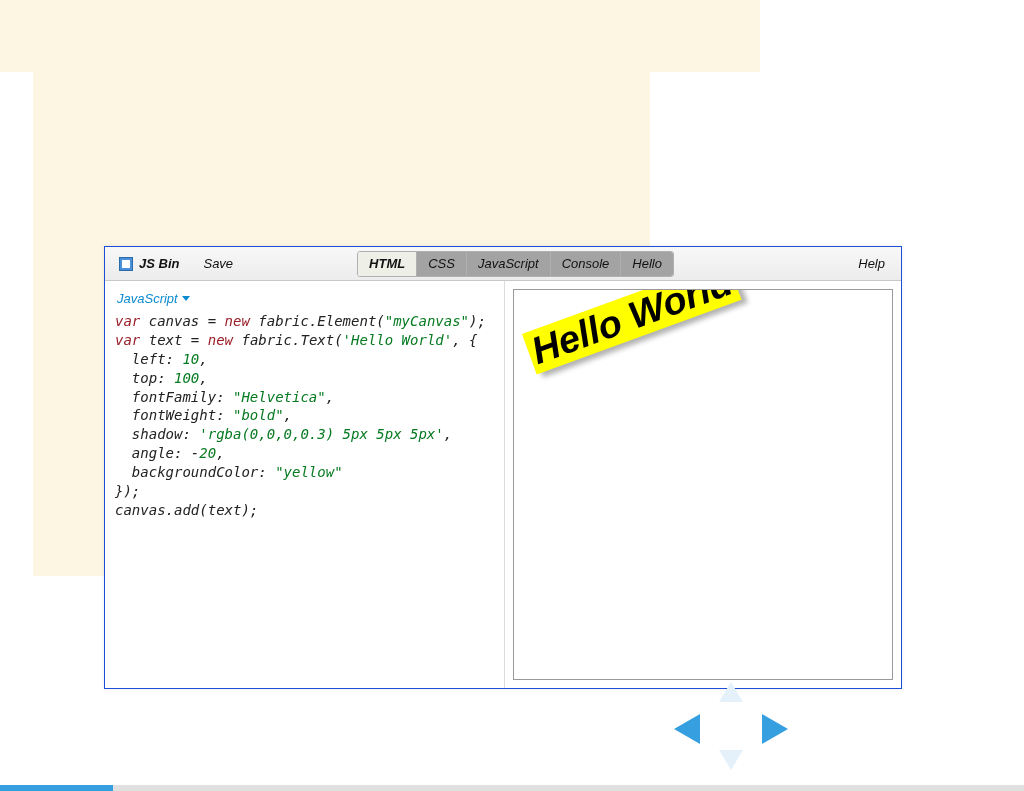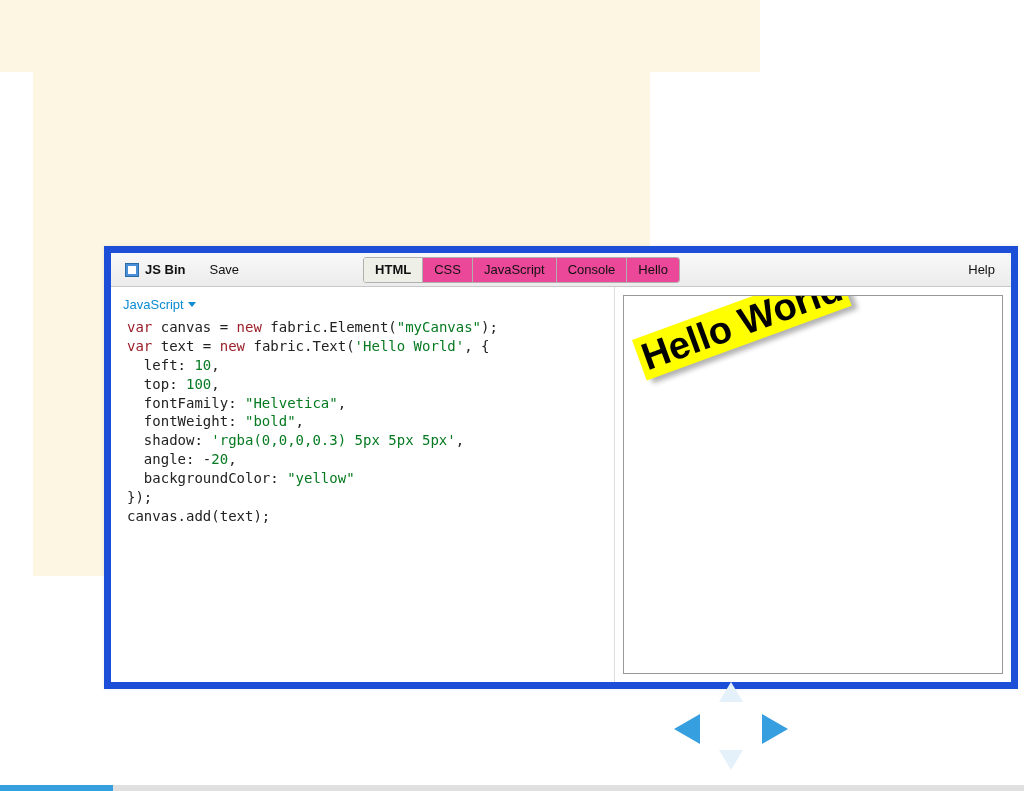--- a/index.html
+++ b/index.html
@@ -1,46 +1,46 @@
 <!DOCTYPE html>
 <html><head>
 <meta charset="utf-8">
 <style>
   * { box-sizing: border-box; margin: 0; padding: 0; }
   html, body { width: 1024px; height: 791px; font-family: "Helvetica Neue", Helvetica, Arial, sans-serif; background: #fff; overflow: hidden; }
 
   .bg-cream-top { position: absolute; left: 0; top: 0; width: 760px; height: 72px; background: #fdf6e3; }
   .bg-cream-left { position: absolute; left: 33px; top: 72px; width: 617px; height: 504px; background: #fdf6e3; }
 
-  .app { position: absolute; left: 104px; top: 246px; width: 914px; height: 443px; background: #fff; border: 7px solid #1d4ed8; box-shadow: 0 0 4px rgba(0,0,0,0.08); }
+  .app { position: absolute; left: 104px; top: 246px; width: 798px; height: 443px; background: #fff; border: 1px solid #1d4ed8; box-shadow: 0 0 4px rgba(0,0,0,0.08); font-style: italic; }
 
   .toolbar { height: 34px; border-bottom: 1px solid #c8c8c8; background: linear-gradient(#f8f8f8, #ececec); display: flex; align-items: center; font-size: 13px; color: #111; }
   .brand { display: flex; align-items: center; gap: 6px; padding: 0 10px 0 14px; }
   .brand-icon { width: 14px; height: 14px; background: #4a90d9; border: 1px solid #2a6baa; position: relative; }
   .brand-icon::after { content: ""; position: absolute; left: 2px; top: 2px; width: 8px; height: 8px; background: #fff; }
   .brand-name { font-weight: bold; }
   .save { padding: 0 14px; cursor: pointer; }
   .spacer { flex: 0 0 110px; }
 
   .tabs { display: flex; align-items: stretch; height: 26px; border: 1px solid #b0b0b0; border-radius: 3px; overflow: hidden; background: #fff; justify-content: center; }
-  .tab { padding: 0 11px; display: flex; align-items: center; border-right: 1px solid #b0b0b0; cursor: pointer; background: #ec4899; font-size: 13px; }
+  .tab { padding: 0 11px; display: flex; align-items: center; border-right: 1px solid #b0b0b0; cursor: pointer; background: #a3a3a3; font-size: 13px; }
   .tab:last-child { border-right: none; }
   .tab.active { background: #eef0e8; font-weight: bold; }
 
   .flex-grow { flex: 1; }
   .help { padding: 0 16px; cursor: pointer; }
 
   .panes { display: flex; height: calc(100% - 34px); }
   .pane-left { flex: 1; border-right: 1px solid #dcdcdc; display: flex; flex-direction: column; min-width: 0; }
   .pane-right { width: 396px; padding: 8px; }
 
   .lang-select { padding: 10px 12px 6px 12px; color: #0b8bd0; font-size: 13px; display: flex; align-items: center; gap: 4px; cursor: pointer; }
   .chev { width: 0; height: 0; border-left: 4px solid transparent; border-right: 4px solid transparent; border-top: 5px solid #0b8bd0; }
 
-  .code { padding: 0 0 0 16px; font-family: Menlo, Monaco, Consolas, monospace; font-size: 14px; line-height: 1.35; white-space: pre; color: #222; overflow: auto; }
+  .code { padding: 0 0 0 10px; font-family: Menlo, Monaco, Consolas, monospace; font-size: 14px; line-height: 1.35; white-space: pre; color: #222; overflow: auto; }
   .k-var { color: #9a1f2a; }
   .k-new { color: #9a1f2a; }
   .k-str { color: #067a21; }
   .k-num { color: #067a21; }
 
   .output-canvas { width: 100%; height: 100%; border: 1px solid #999; position: relative; overflow: hidden; background: #fff; }
   .hello { position: absolute; left: 8px; top: 44px; transform: rotate(-20deg); transform-origin: left top; background: #ffff00; font-family: Helvetica, Arial, sans-serif; font-weight: bold; font-size: 38px; padding: 0 4px; color: #000; box-shadow: 5px 5px 5px rgba(0,0,0,0.3); white-space: nowrap; }
 
   .nav-arrows { position: absolute; left: 670px; top: 682px; width: 120px; height: 90px; }
   .arrow { position: absolute; width: 0; height: 0; cursor: pointer; }

